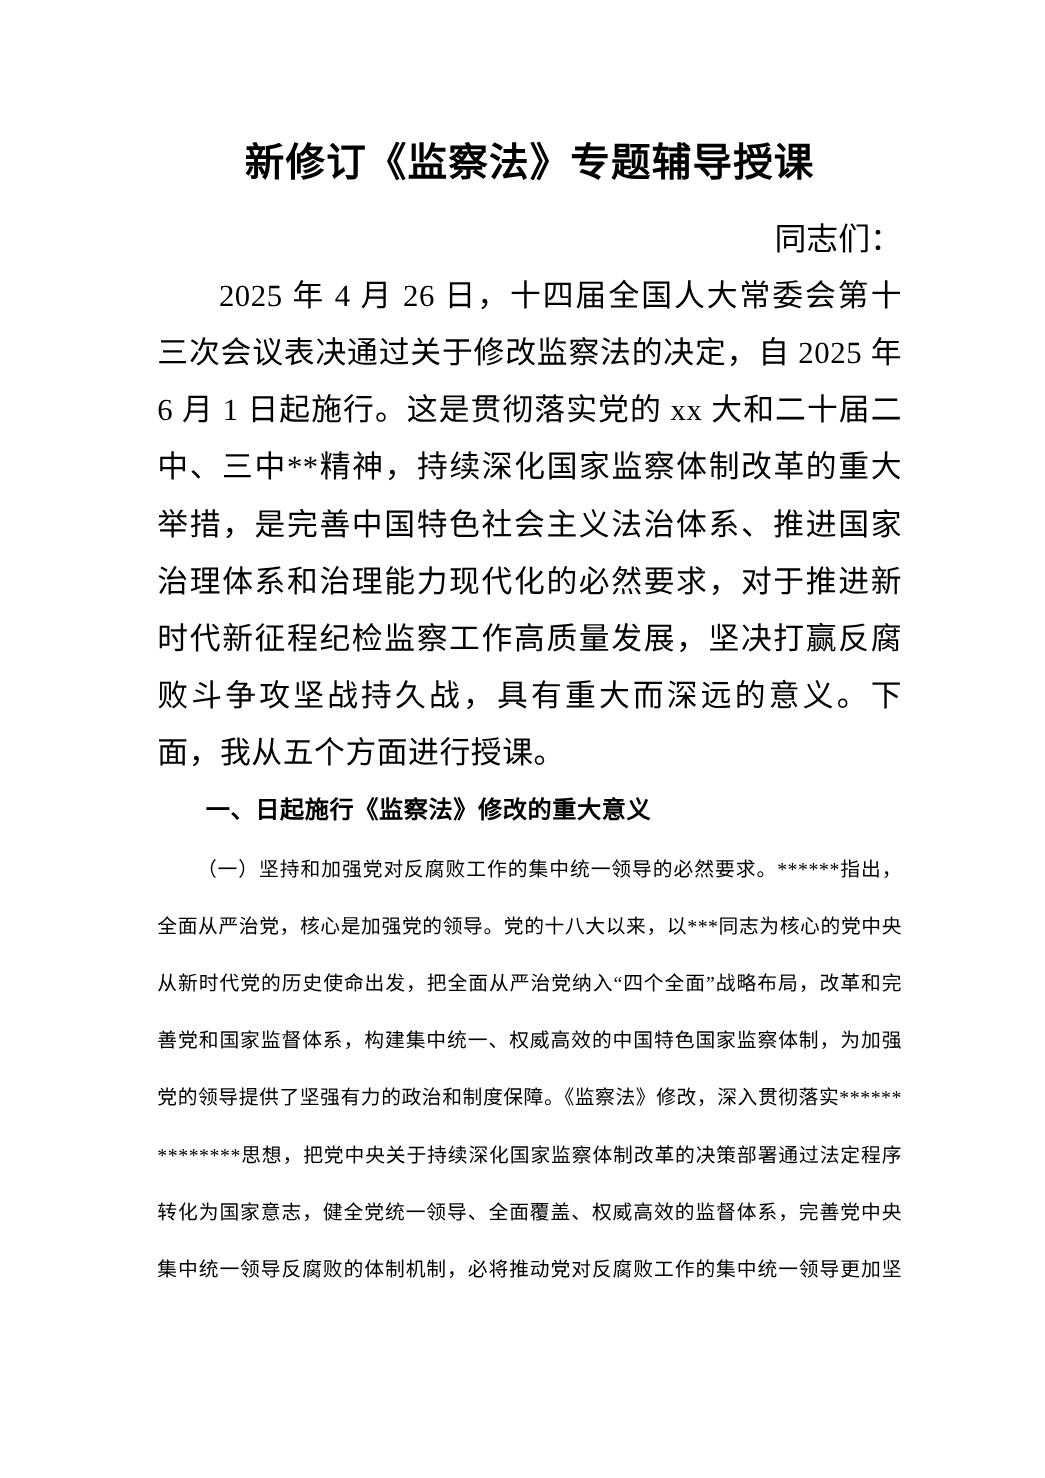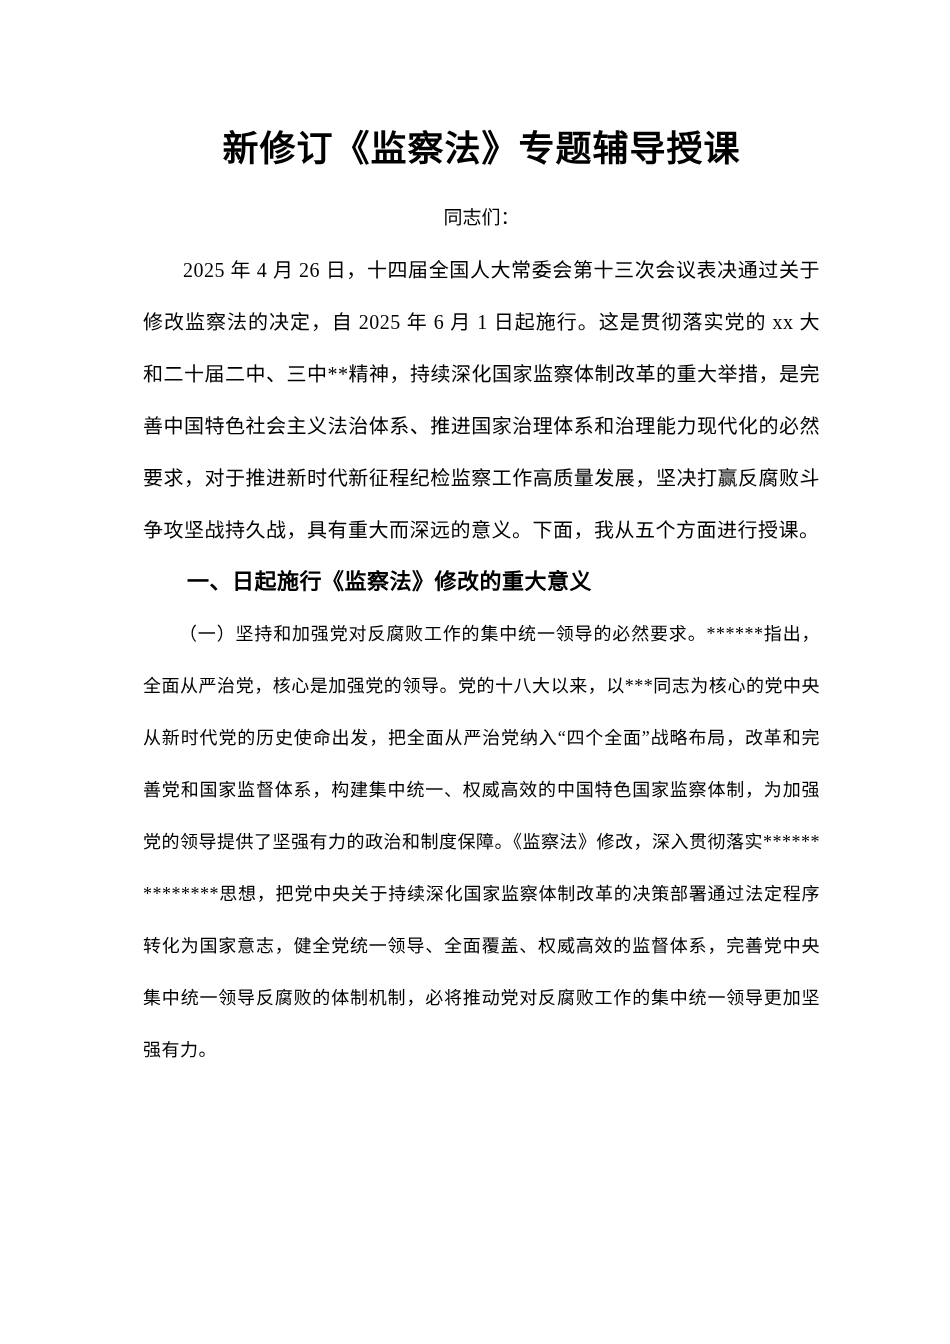--- a/index.html
+++ b/index.html
@@ -24,26 +24,26 @@
     font-family: "DejaVu Sans", "Liberation Sans", sans-serif;
     font-weight: bold;
     font-size: 36px;
     line-height: 50px;
     text-align: center;
     letter-spacing: 1px;
     color: #000000;
   }
   .salutation {
     margin-top: 18px;
-    font-size: 19px;
+    font-size: 29px;
     line-height: 52px;
-    text-align: center;
+    text-align: right;
   }
   .body-para {
-    font-size: 20px;
+    font-size: 28px;
     line-height: 52px;
     text-align: justify;
     text-justify: inter-character;
     word-break: break-all;
     text-indent: 2em;
     letter-spacing: 0.5px;
   }
   .section-heading {
     font-family: "DejaVu Sans", "Liberation Sans", sans-serif;
     font-weight: bold;

